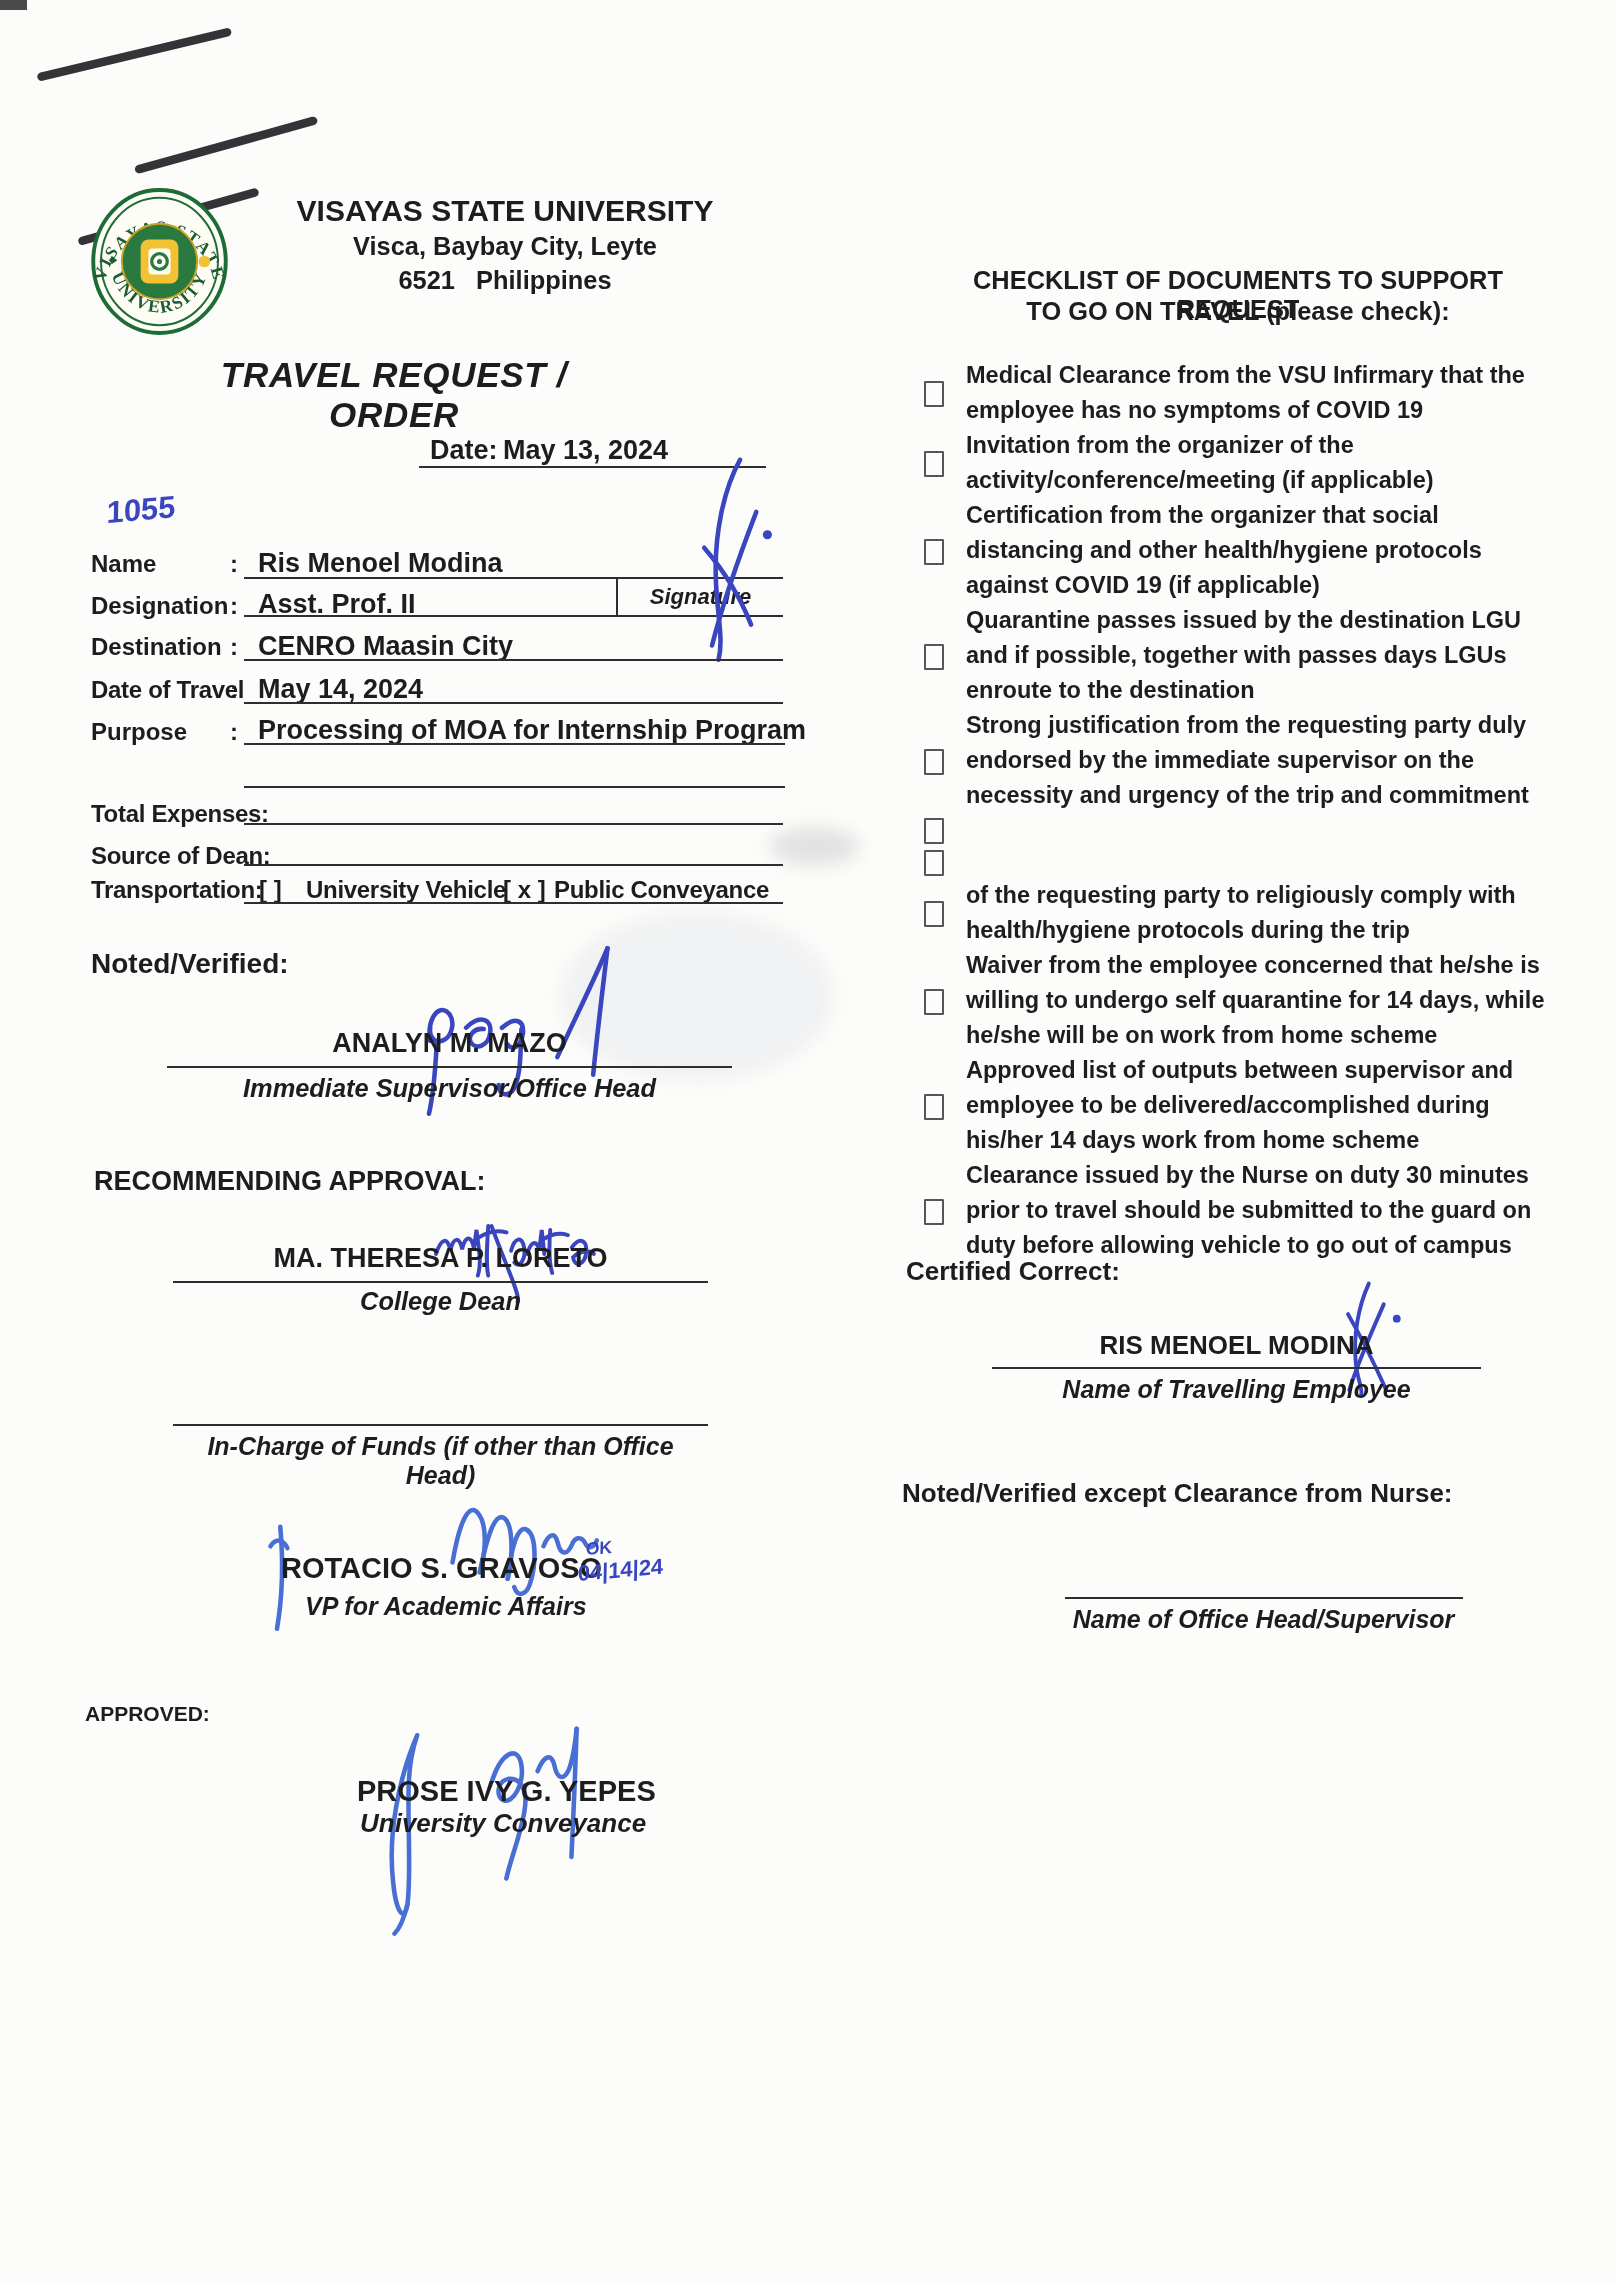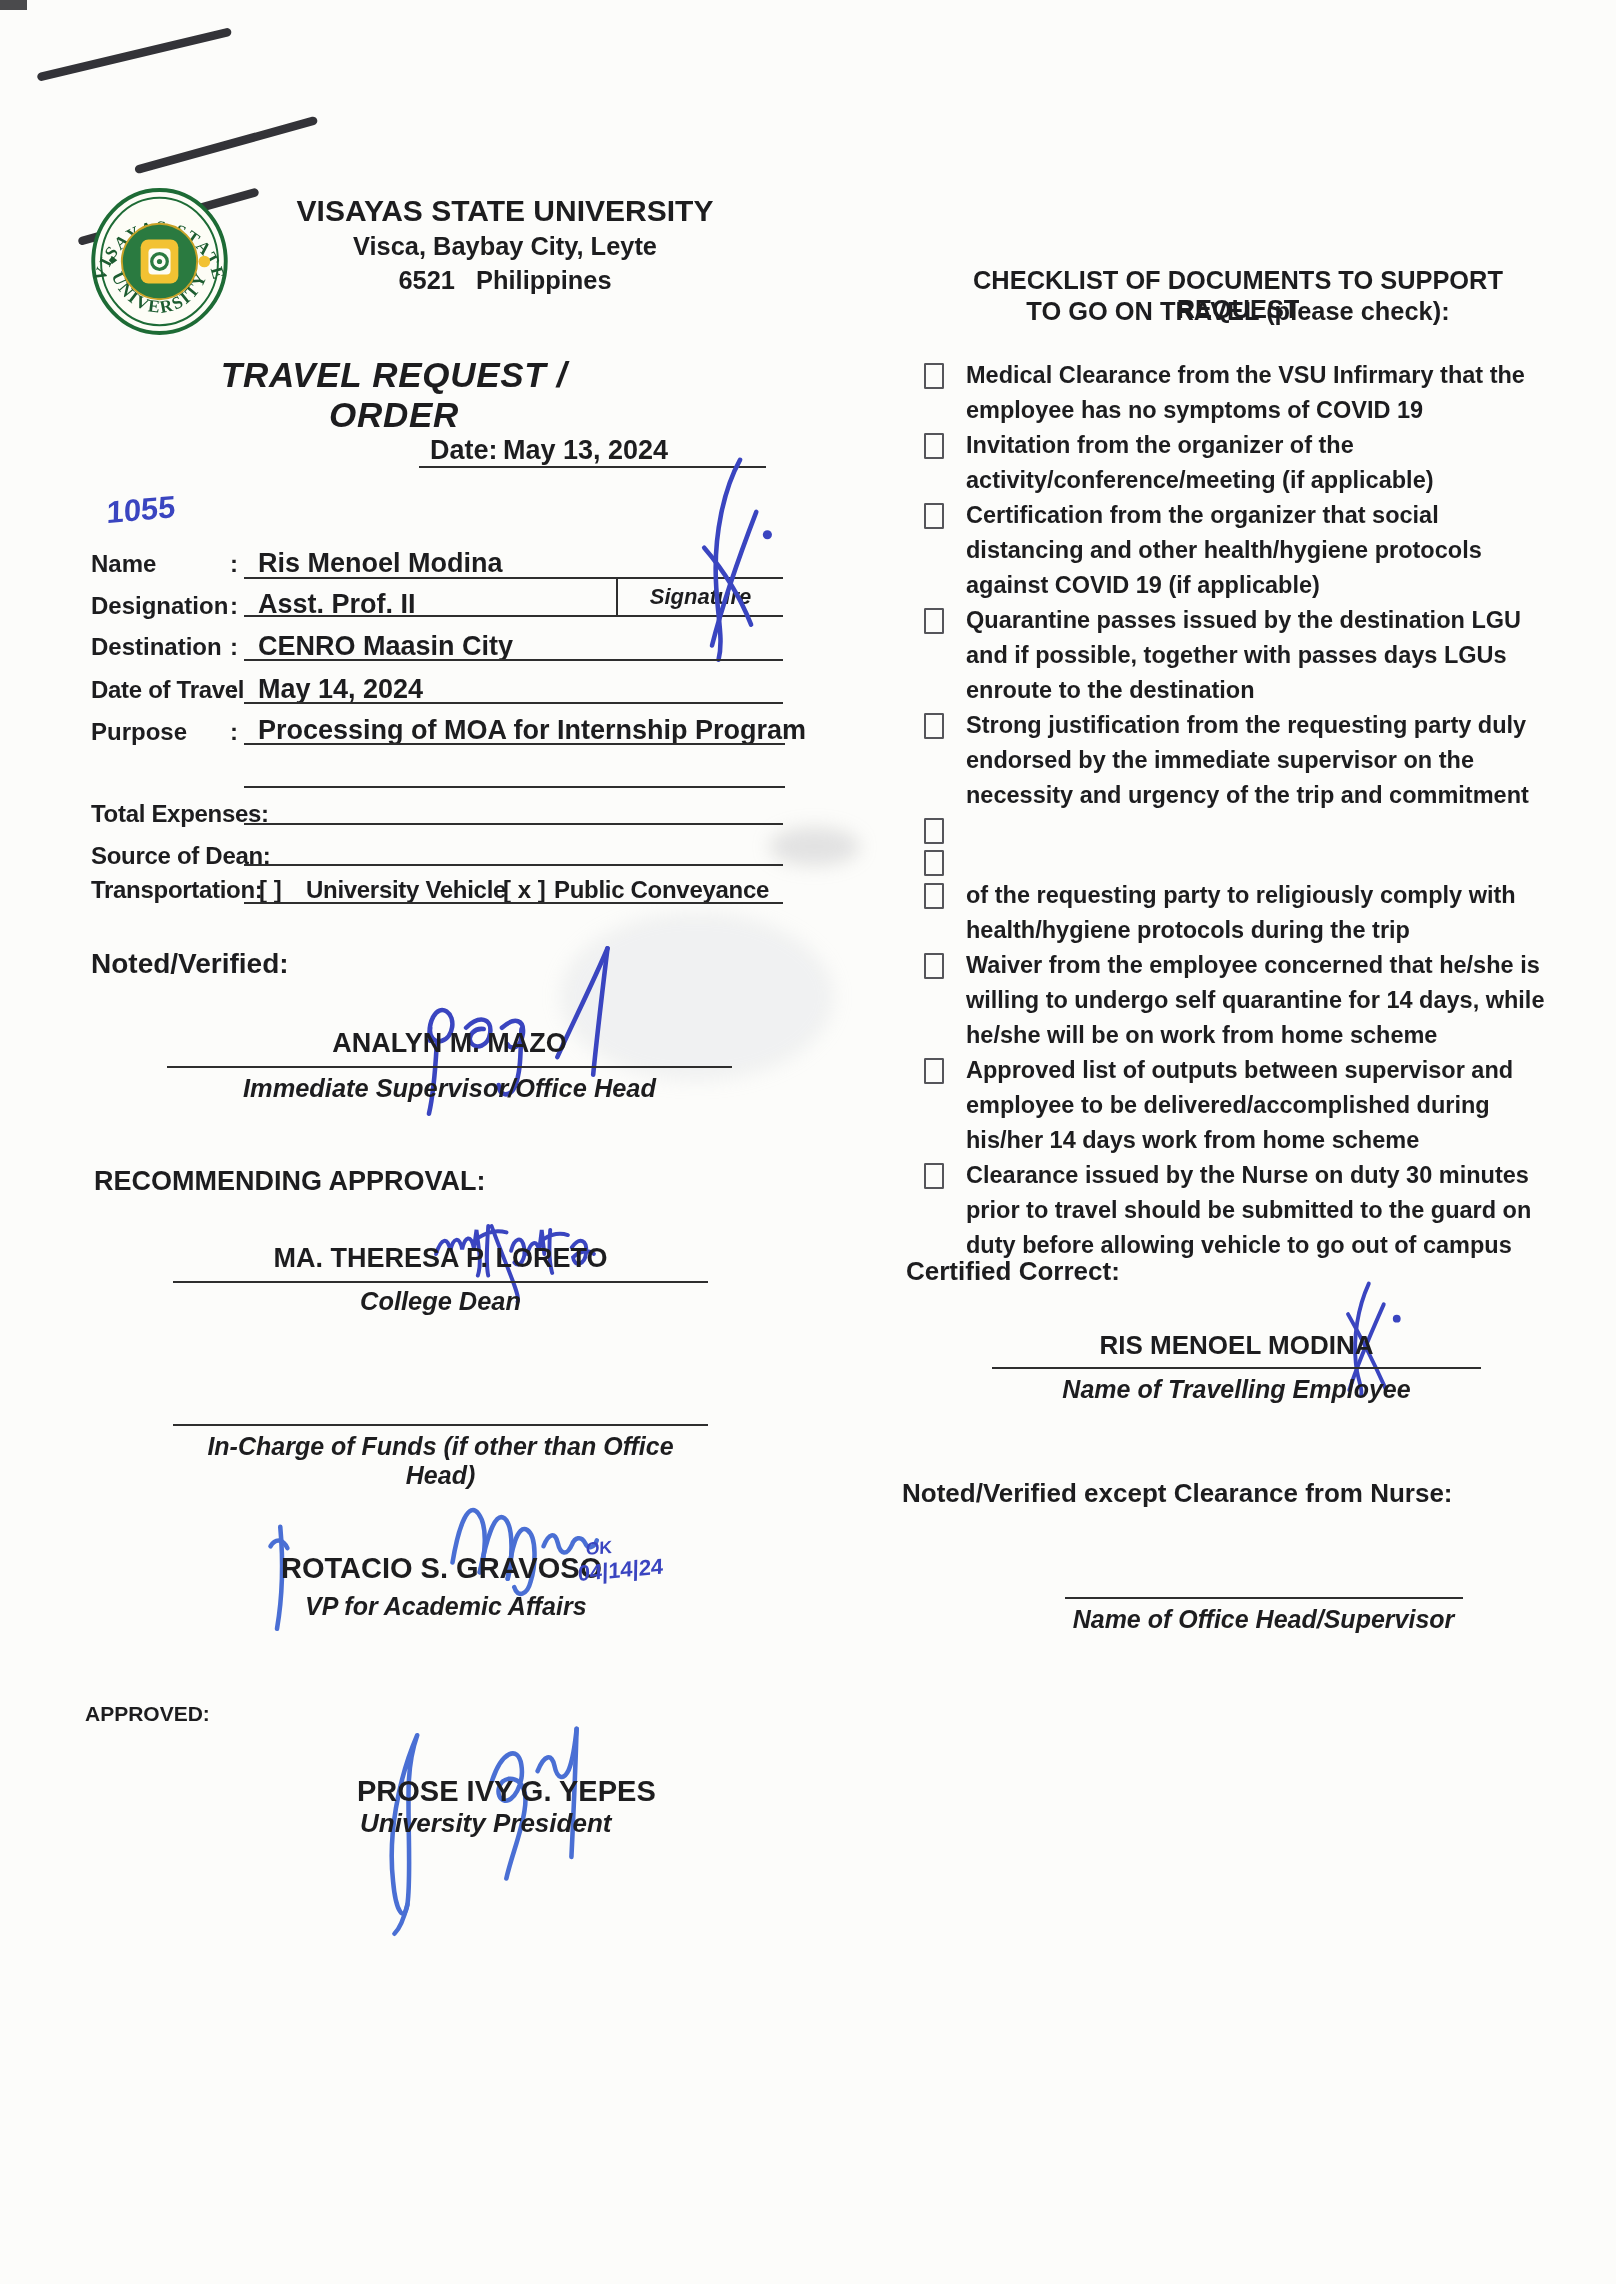--- a/index.html
+++ b/index.html
@@ -14,21 +14,21 @@
   .i{font-style:italic;}
   .center{text-align:center;}
   .line{position:absolute;height:0;border-top:2.6px solid #2e2e2e;}
   .ink{color:#3a45c0;}
   .hand{transform:rotate(-5deg) skewX(-6deg);transform-origin:left top;}
   .cb{
     display:inline-block;width:19.5px;height:26px;margin-top:4.6px;
     border:2px solid #55555a;border-radius:1.3px;background:transparent;
     box-sizing:border-box;flex:0 0 auto;
   }
-  .chk-item{display:flex;align-items:flex-start;}
+  .chk-item{display:flex;align-items:center;}
   .chk-box-col{width:42px;flex:0 0 42px;}
   .chk-text{font-size:23.5px;font-weight:700;line-height:35px;}
   .smudge{position:absolute;border-radius:50%;filter:blur(9px);}
   svg{display:block;}
 </style>
 </head>
 <body>
 
 <div id="page">
 
@@ -182,21 +182,21 @@
   <svg class="abs" style="left:329px;top:1719px;" width="274" height="218" viewBox="0 0 420 335">
     <g stroke="#4a6fd4" stroke-width="7" stroke-linecap="round" fill="none">
       <path d="M135,25 C105,95 90,180 98,250 C102,295 115,315 120,285 C126,240 120,160 122,100 C123,70 128,45 135,25"></path>
       <path d="M120,285 C115,305 108,322 100,330"></path>
       <path d="M250,95 C265,50 290,40 295,70 C300,100 282,130 268,125 C255,120 258,95 275,92 C295,90 305,110 300,140 C295,175 280,210 272,245"></path>
       <path d="M320,80 C330,55 342,52 346,72 C350,92 360,95 368,78 C373,65 378,35 380,15"></path>
       <path d="M380,15 C378,80 375,150 372,212"></path>
     </g>
   </svg>
   <div class="abs b" style="left:357px;top:1775px;font-size:29px;">PROSE IVY G. YEPES</div>
-  <div class="abs b i" style="left:360px;top:1808px;font-size:26px;">University President</div>
+  <div class="abs b i" style="left:360px;top:1808px;font-size:26px;">University Conveyance</div>
 
   <div class="abs b center" style="left:932px;top:297px;width:612px;font-size:25.4px;">TO GO ON TRAVEL (please check):</div>
   <div class="abs b center" style="left:932px;top:266px;width:612px;font-size:25.4px;">CHECKLIST OF DOCUMENTS TO SUPPORT REQUEST</div>
 
   <div class="abs" id="checklist-items" style="left:924px;top:358px;width:625px;">
     <div class="chk-item">
       <span class="chk-box-col"><span class="cb"></span></span>
       <span class="chk-text">Medical Clearance from the VSU Infirmary that the employee has no symptoms of COVID 19</span>
     </div>
 

